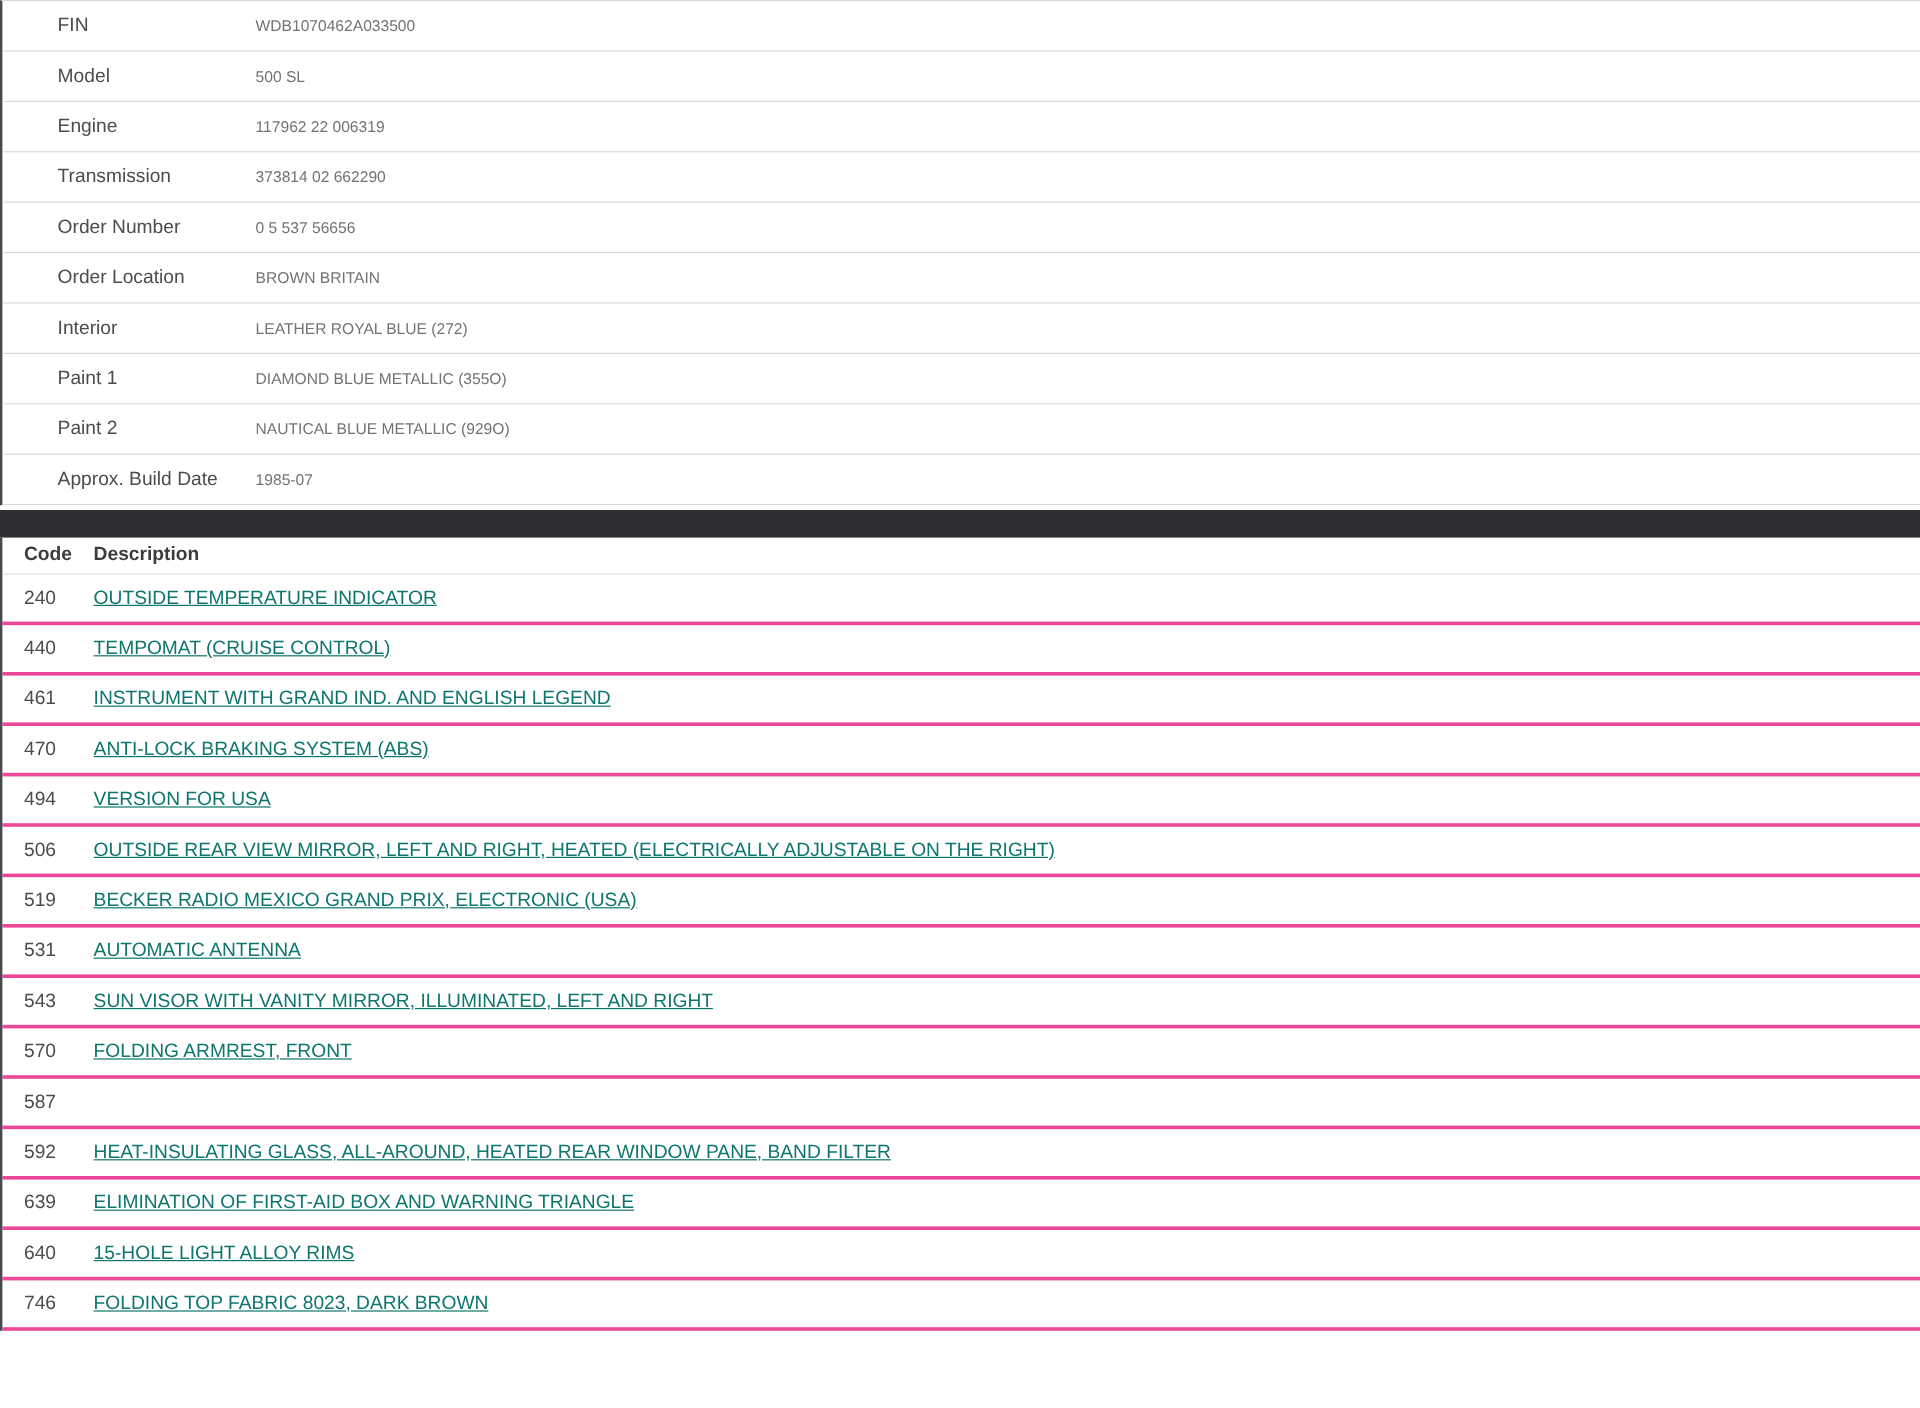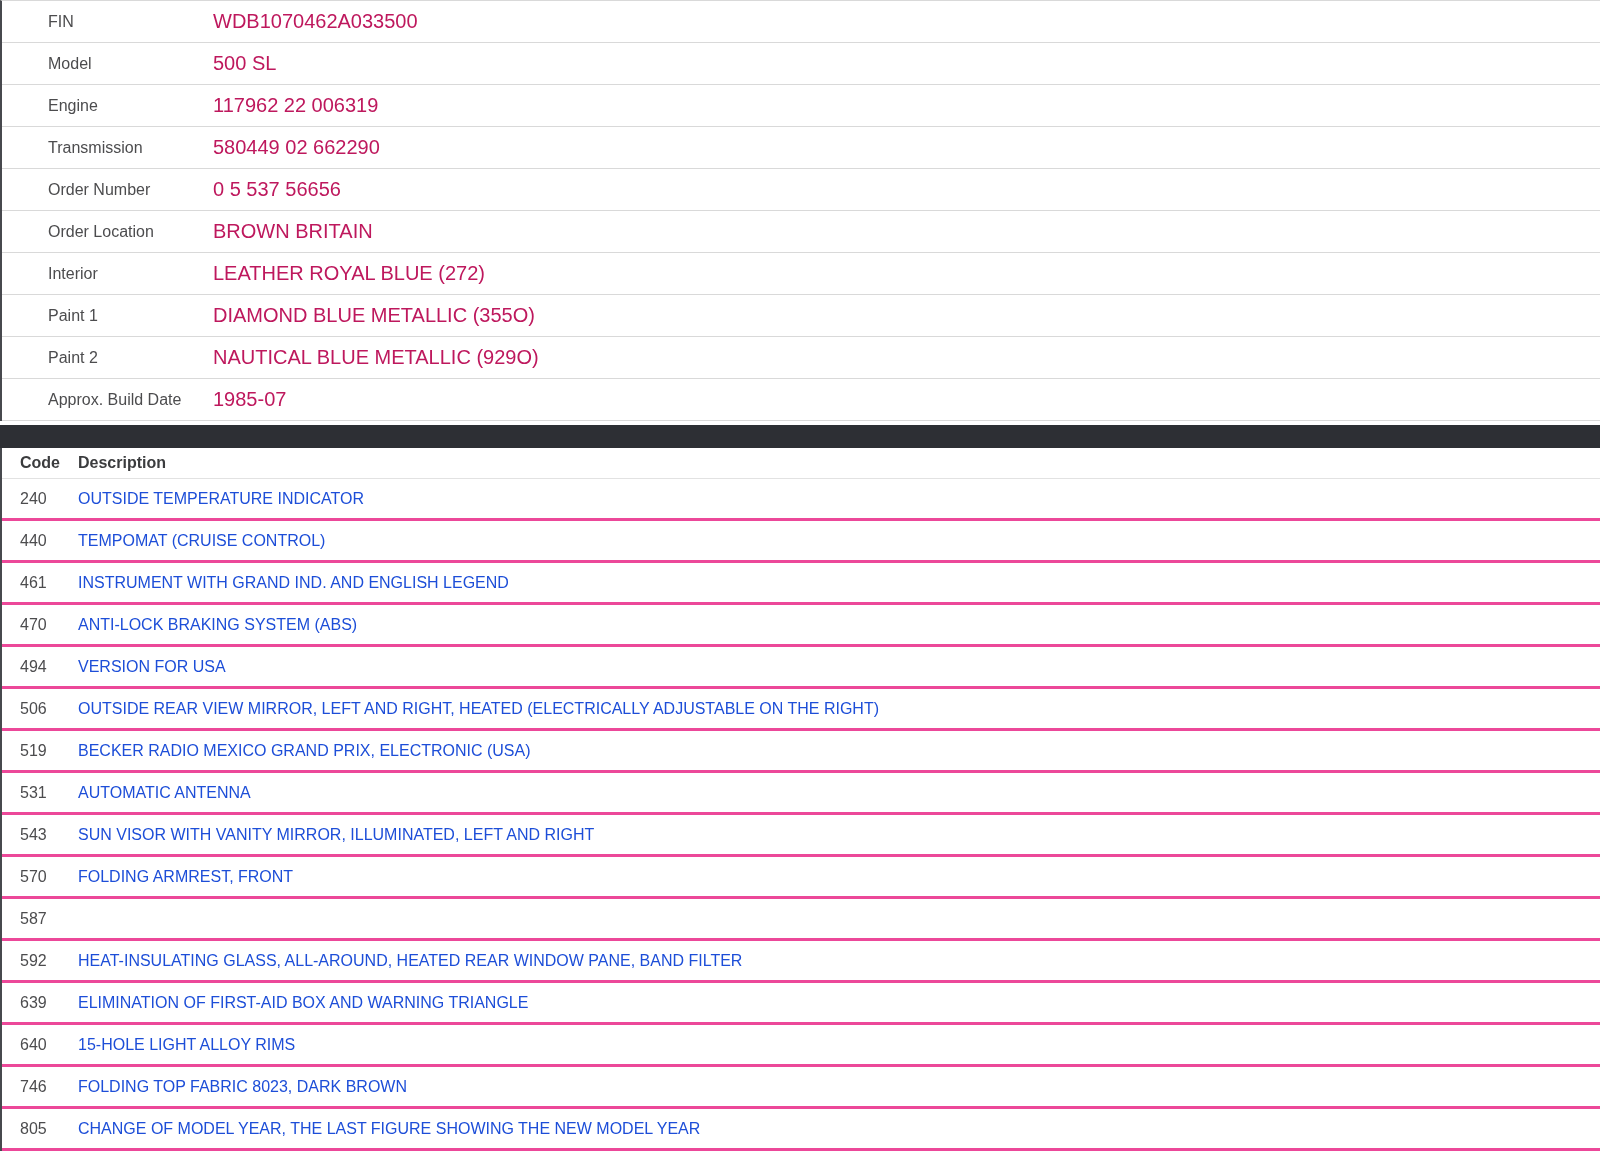--- a/index.html
+++ b/index.html
@@ -24,22 +24,22 @@
     padding-left: 28px;
   }
   .info-label {
     width: 183px;
     padding-left: 18px;
     font-size: 16px;
     color: #4c4c4e;
     flex-shrink: 0;
   }
   .info-value {
-    font-size: 20px;
-    color: #be185d;
+    font-size: 13px;
+    color: #737373;
   }
 
   
   .section-bar {
     width: 1600px;
     height: 23px;
     margin-top: 4px;
     background: #2d2f34;
   }
 
@@ -69,21 +69,22 @@
     align-items: center;
     height: 42px;
     border-bottom: 3px solid #ec4899;
   }
   .col-code {
     font-size: 16px;
     color: #4c4c4e;
   }
   .col-desc {
     font-size: 16px;
-    color: #1d4ed8;
+    color: #0f766e;
+    text-decoration: underline;
   }
 </style>
 </head>
 <body>
 
 <div class="info-table" style="border-left-color: rgb(71, 73, 78);">
 
     <div class="info-row">
       <span class="info-label">FIN</span>
       <span class="info-value">WDB1070462A033500</span>
@@ -94,21 +95,21 @@
       <span class="info-value">500 SL</span>
     </div>
 
     <div class="info-row">
       <span class="info-label">Engine</span>
       <span class="info-value">117962 22 006319</span>
     </div>
 
     <div class="info-row">
       <span class="info-label">Transmission</span>
-      <span class="info-value">580449 02 662290</span>
+      <span class="info-value">373814 02 662290</span>
     </div>
 
     <div class="info-row">
       <span class="info-label">Order Number</span>
       <span class="info-value">0 5 537 56656</span>
     </div>
 
     <div class="info-row">
       <span class="info-label">Order Location</span>
       <span class="info-value">BROWN BRITAIN</span>
@@ -211,18 +212,14 @@
       <div class="option-row">
         <span class="col-code">640</span>
         <span class="col-desc">15-HOLE LIGHT ALLOY RIMS</span>
       </div>
 
       <div class="option-row">
         <span class="col-code">746</span>
         <span class="col-desc">FOLDING TOP FABRIC 8023, DARK BROWN</span>
       </div>
 
-      <div class="option-row">
-        <span class="col-code">805</span>
-        <span class="col-desc">CHANGE OF MODEL YEAR, THE LAST FIGURE SHOWING THE NEW MODEL YEAR</span>
-      </div>
     </div>
 </div>
 
 </body></html>

